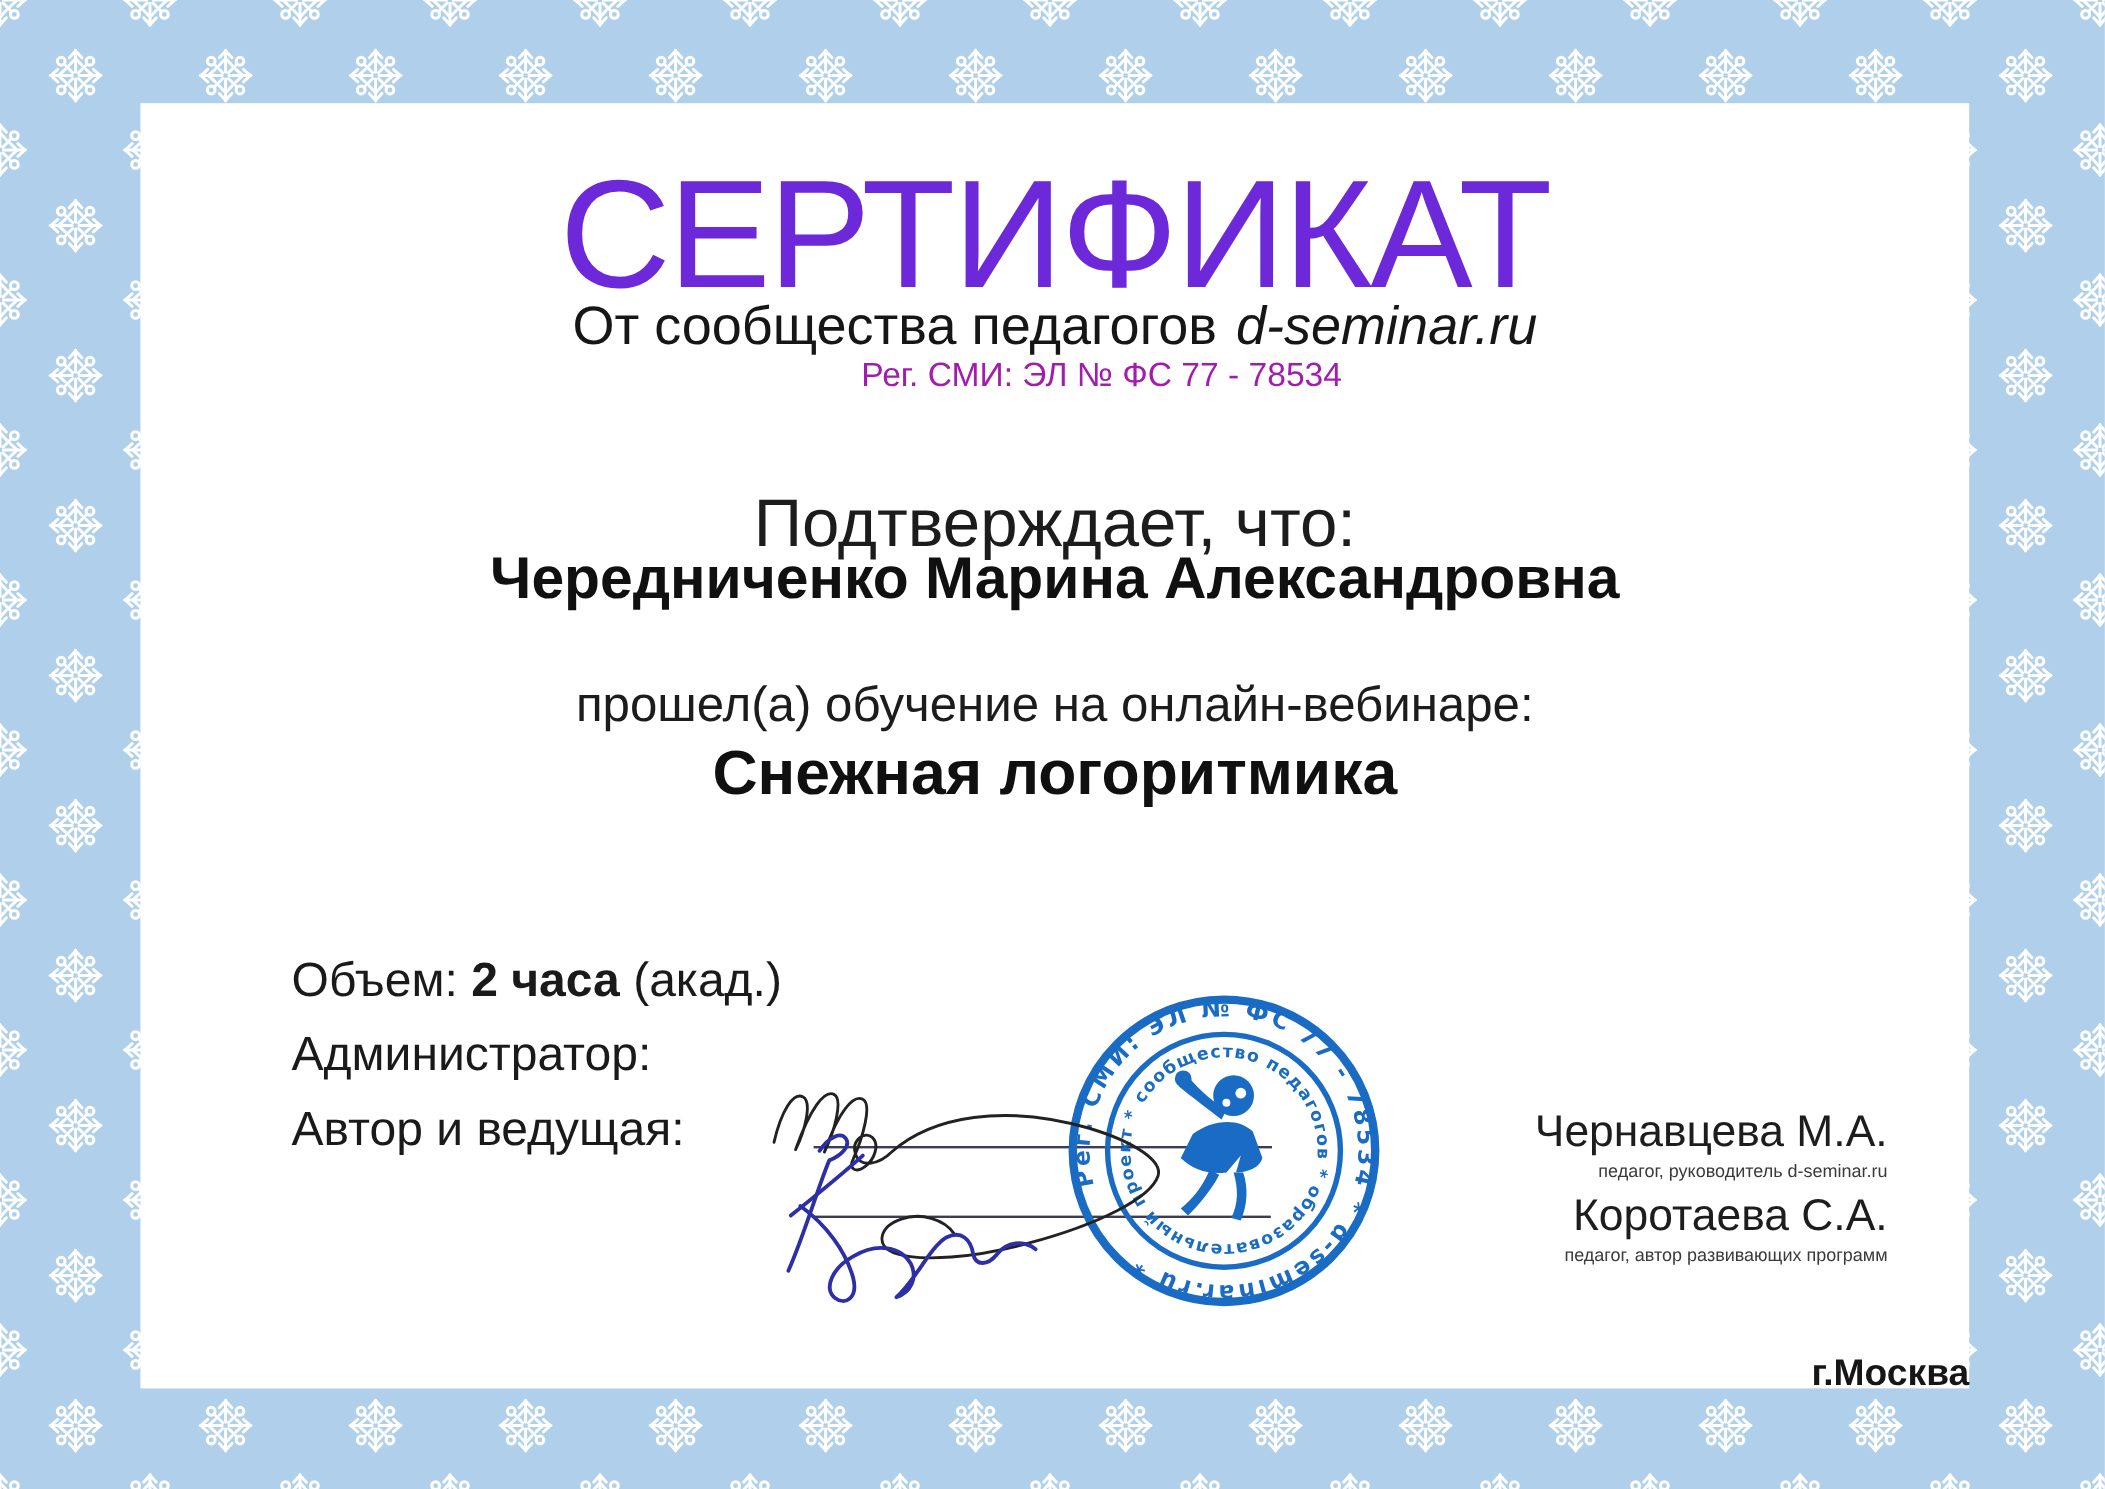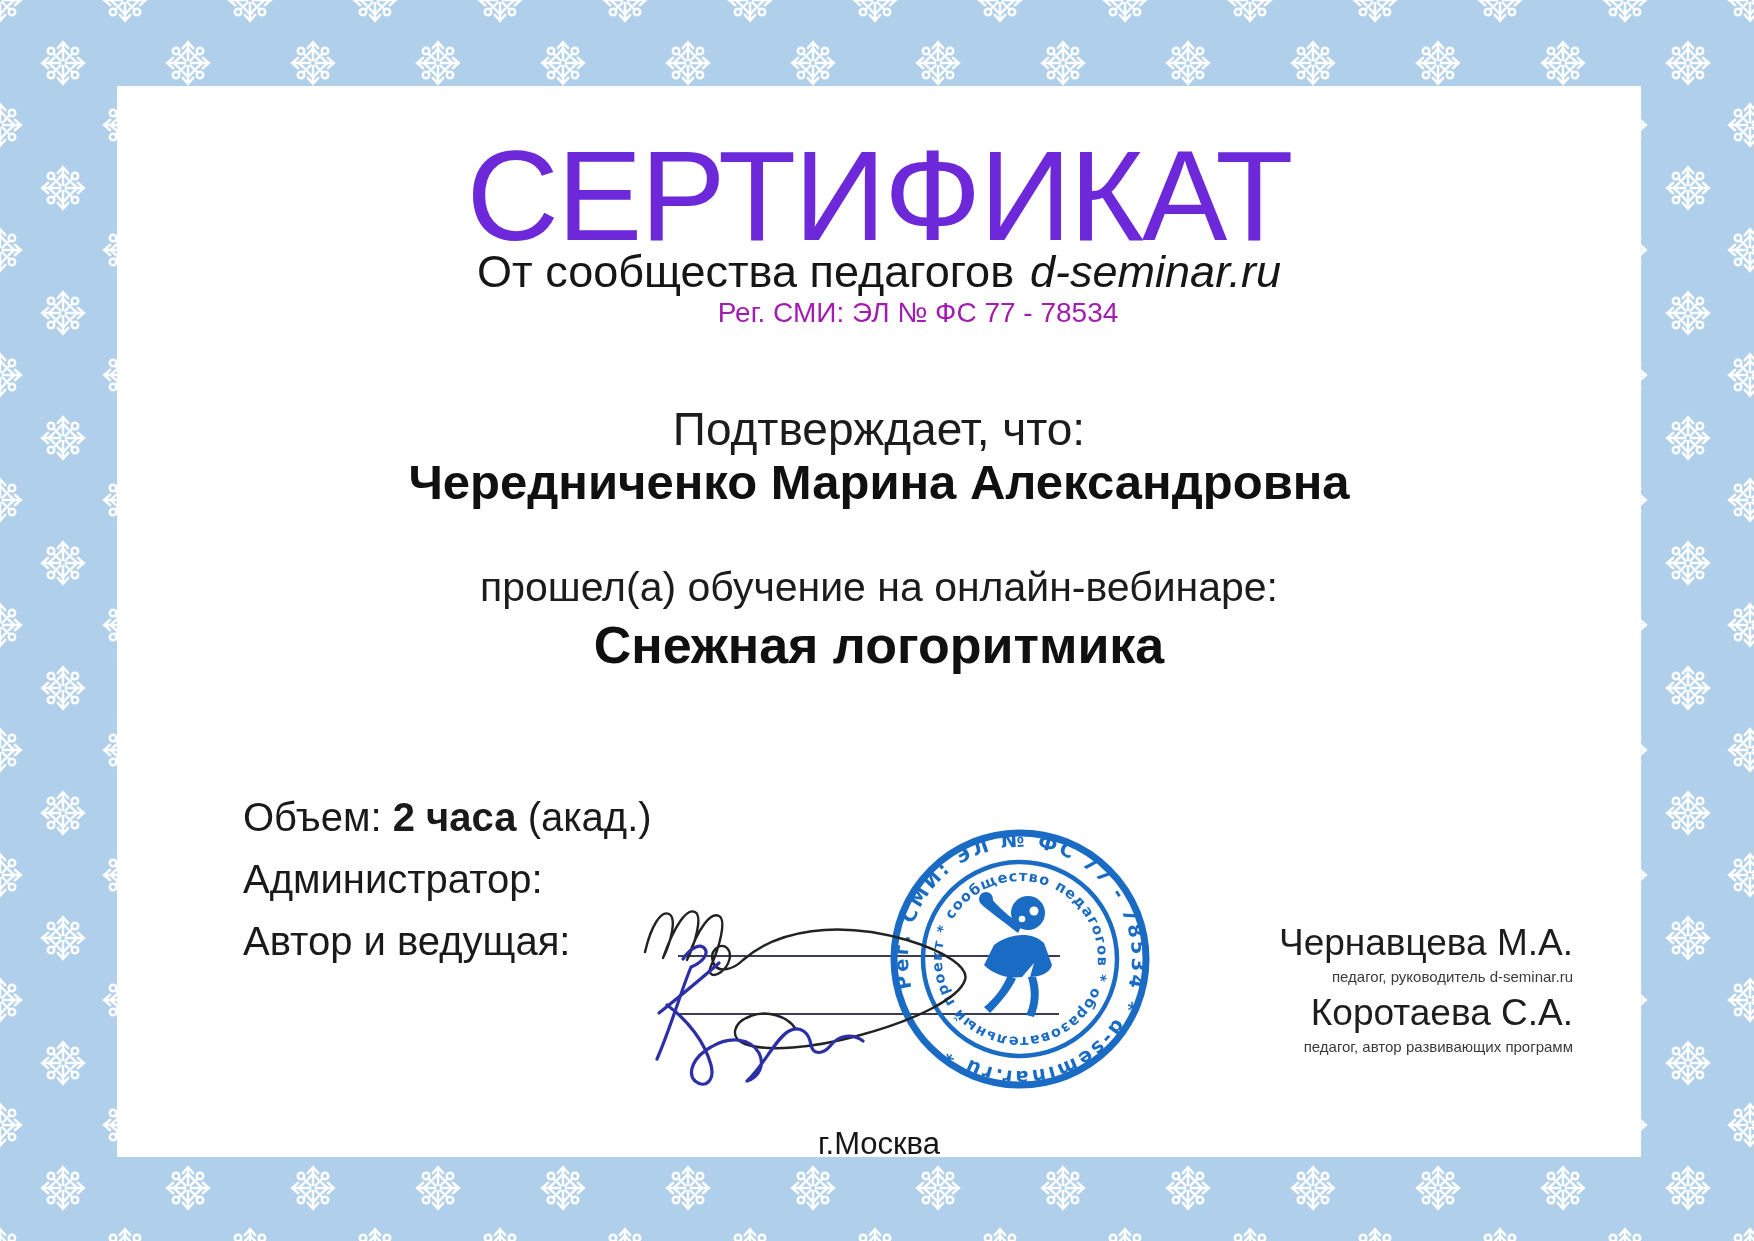--- a/index.html
+++ b/index.html
@@ -15,21 +15,21 @@
   
   .sheet{
     position:absolute;left:117px;top:86px;width:1524px;height:1071px;
     background:#ffffff;
   }
   .cline{position:absolute;left:0;width:100%;text-align:center;line-height:1.2;}
   .title{top:36px;font-size:128px;font-weight:normal;letter-spacing:-2px;line-height:1.15;color:#6d28d9;}
   .fromline{top:159px;font-size:45px;color:#161616;}
   .site{font-style:italic;margin-left:16px;}
   .regline{top:210px;font-size:28px;color:#a21caf;margin-left:39px;}
-  .confirms{top:316px;font-size:46px;}
+  .confirms{top:316px;font-size:56px;}
   .recipient{top:367px;font-size:49px;font-weight:bold;color:#101010;}
   .intro{top:477px;font-size:41px;}
   .course{top:528px;font-size:52px;font-weight:bold;color:#101010;}
   
   .details{position:absolute;left:126px;top:700px;font-size:40px;color:#1a1a1a;}
   .details .row{height:62px;line-height:62px;white-space:nowrap;}
   .regnum{font-weight:bold;font-size:45px;margin-left:119px;}
   .vol{font-weight:bold;}
   .dateval{font-weight:bold;font-size:43px;margin-left:28px;}
   
@@ -40,21 +40,21 @@
   .stamp{position:absolute;left:763px;top:733px;width:280px;height:280px;z-index:3;}
   .stampTxtO{font-family:"DejaVu Sans",sans-serif;font-weight:bold;font-size:19.5px;letter-spacing:2.5px;fill:#1a6bc4;}
   .stampTxtI{font-family:"DejaVu Sans",sans-serif;font-weight:bold;font-size:14.5px;letter-spacing:1px;fill:#1a6bc4;}
   
   .signatures{position:absolute;left:500px;top:770px;width:430px;height:260px;z-index:4;}
   
   .names{position:absolute;left:986px;top:837px;width:470px;text-align:right;z-index:2;}
   .sig-name{font-size:37px;line-height:40px;color:#1d1d1d;}
   .sig-role{font-size:15px;line-height:27px;color:#3a3a3a;margin-bottom:3px;}
   
-  .city{position:absolute;left:0;top:1040px;width:100%;text-align:center;font-size:31px;color:#161616;}
+  .city{position:absolute;left:0;top:1040px;width:100%;text-align:right;font-size:31px;color:#161616;font-weight:bold;}
 </style>
 </head>
 <body>
 
 <svg width="0" height="0" style="position:absolute" aria-hidden="true">
   <defs>
     <g id="flake-sym" stroke="#ffffff" stroke-width="2.6" fill="none" stroke-linecap="round">
       <g id="flake-arm">
         <path d="M0,-3 L0,-22"></path>
         <path d="M-5.5,-9 L0,-15 L5.5,-9"></path>

